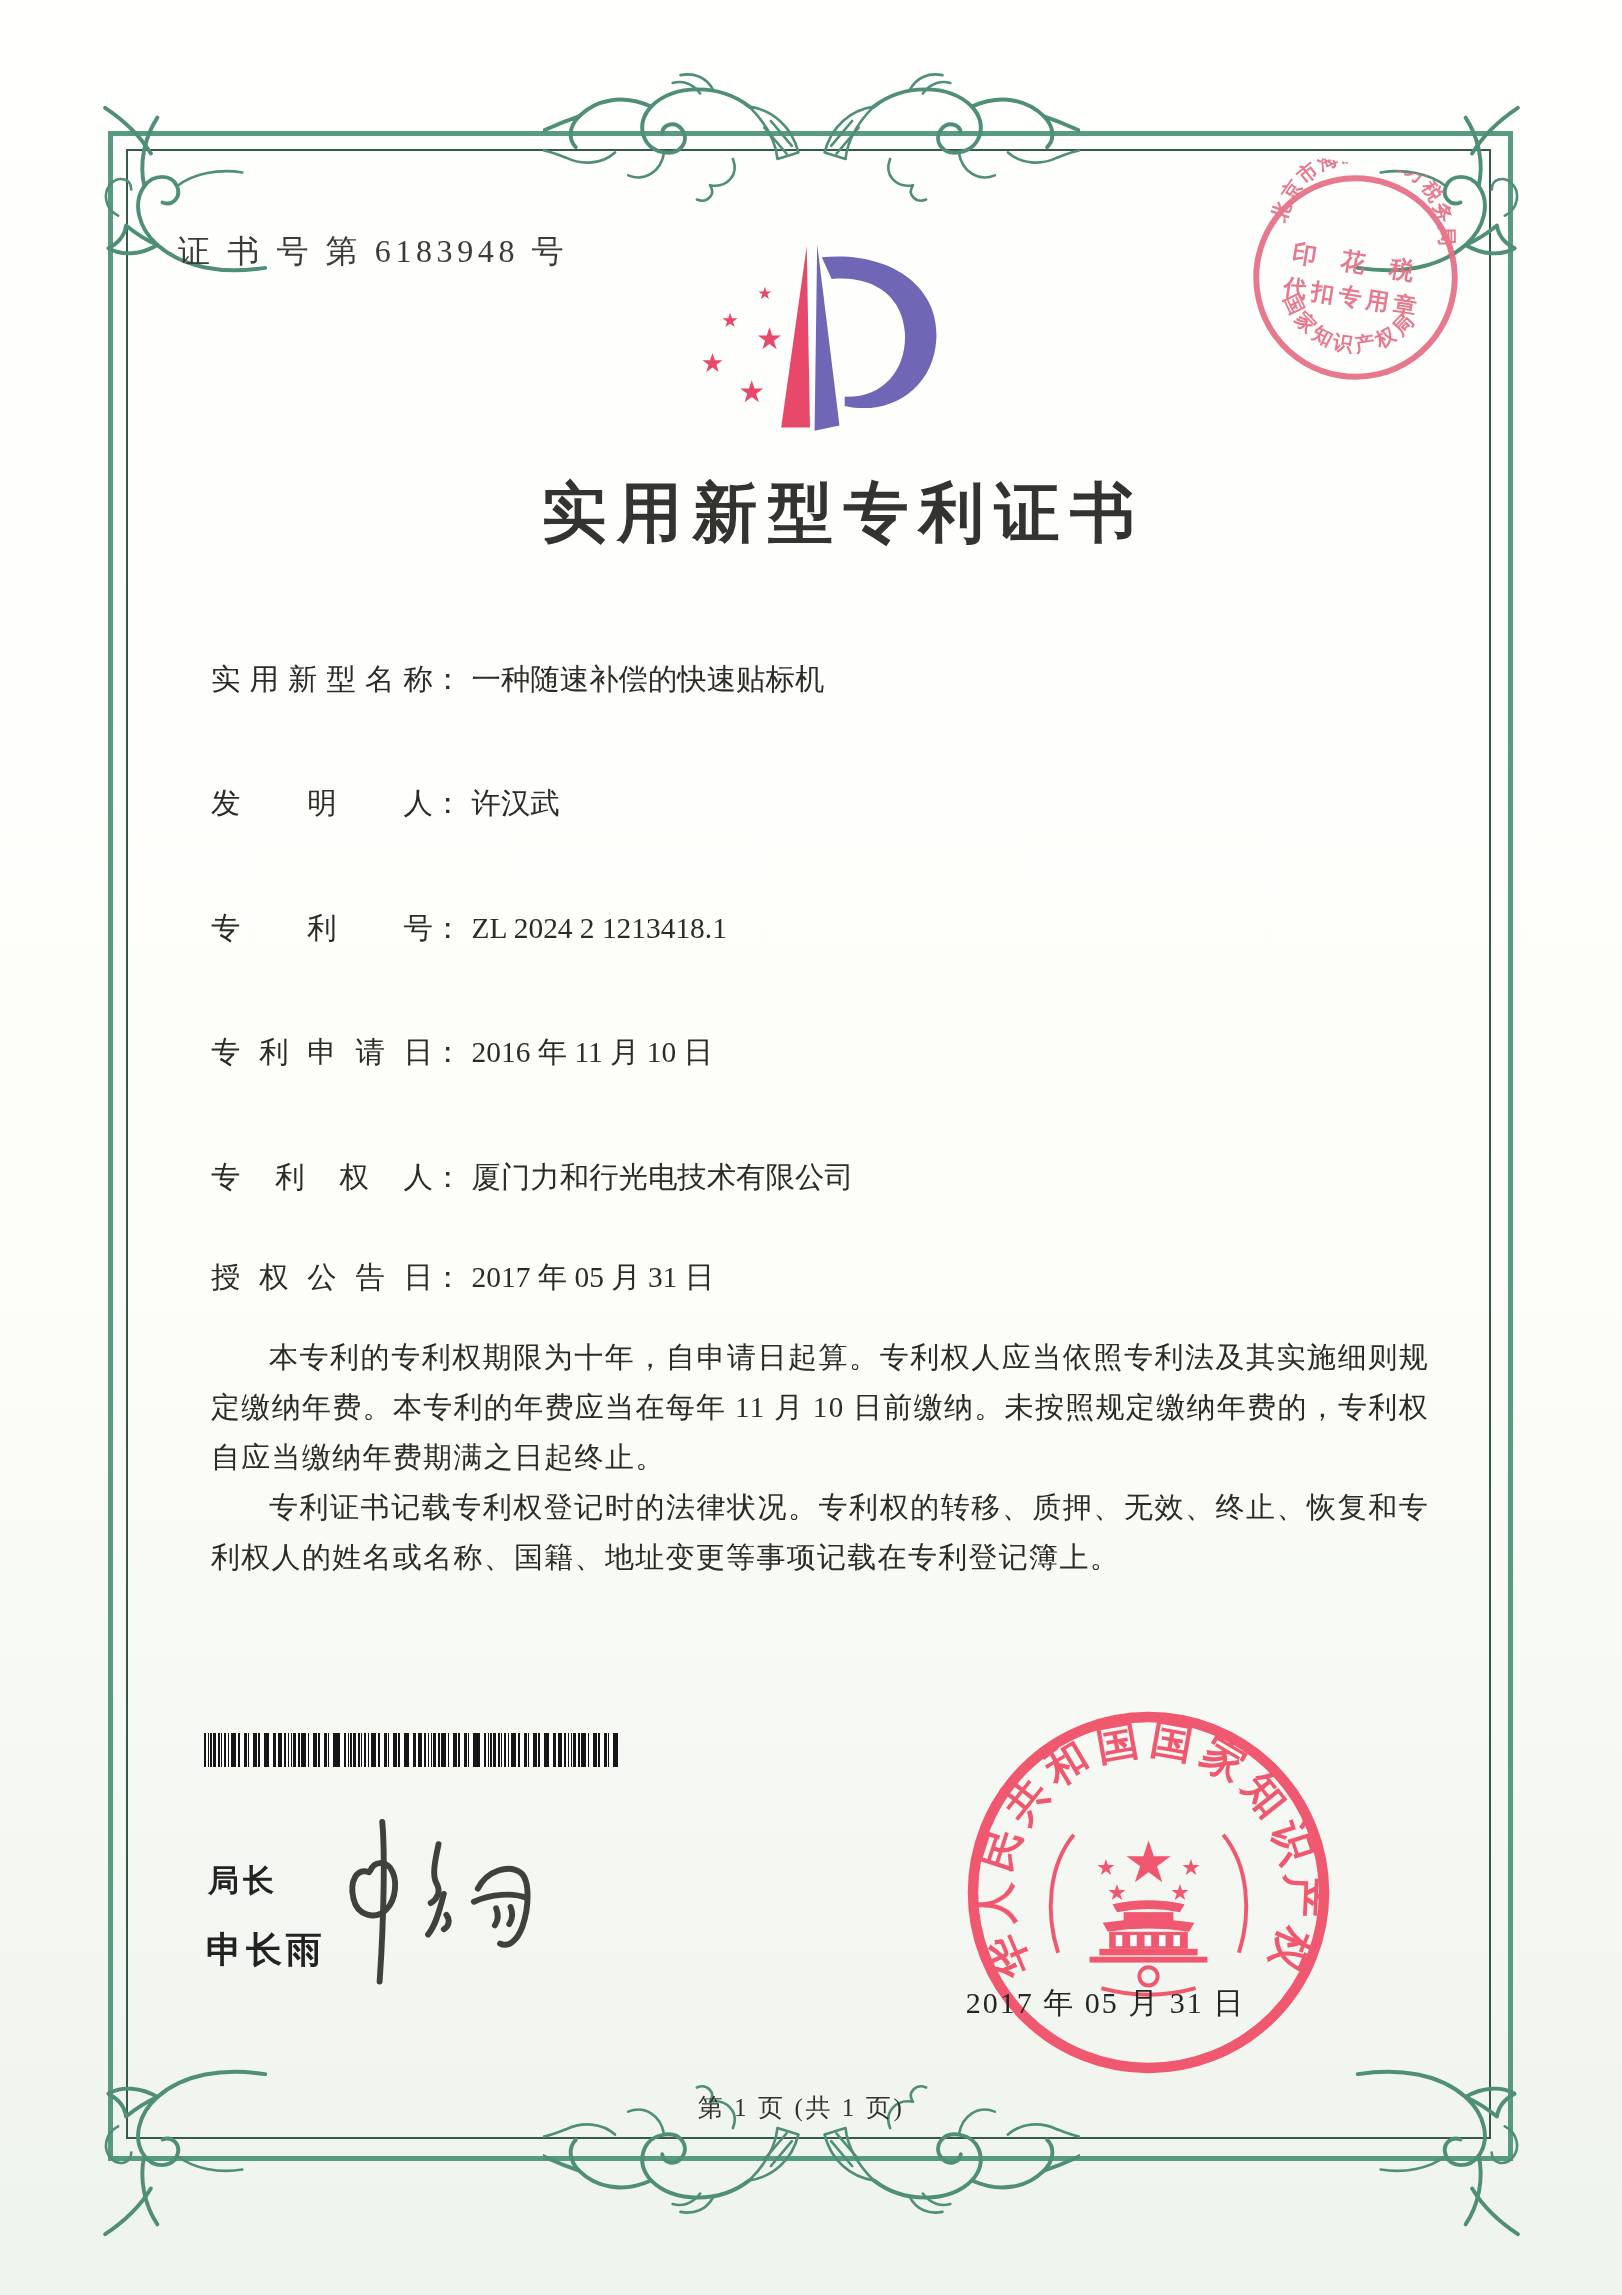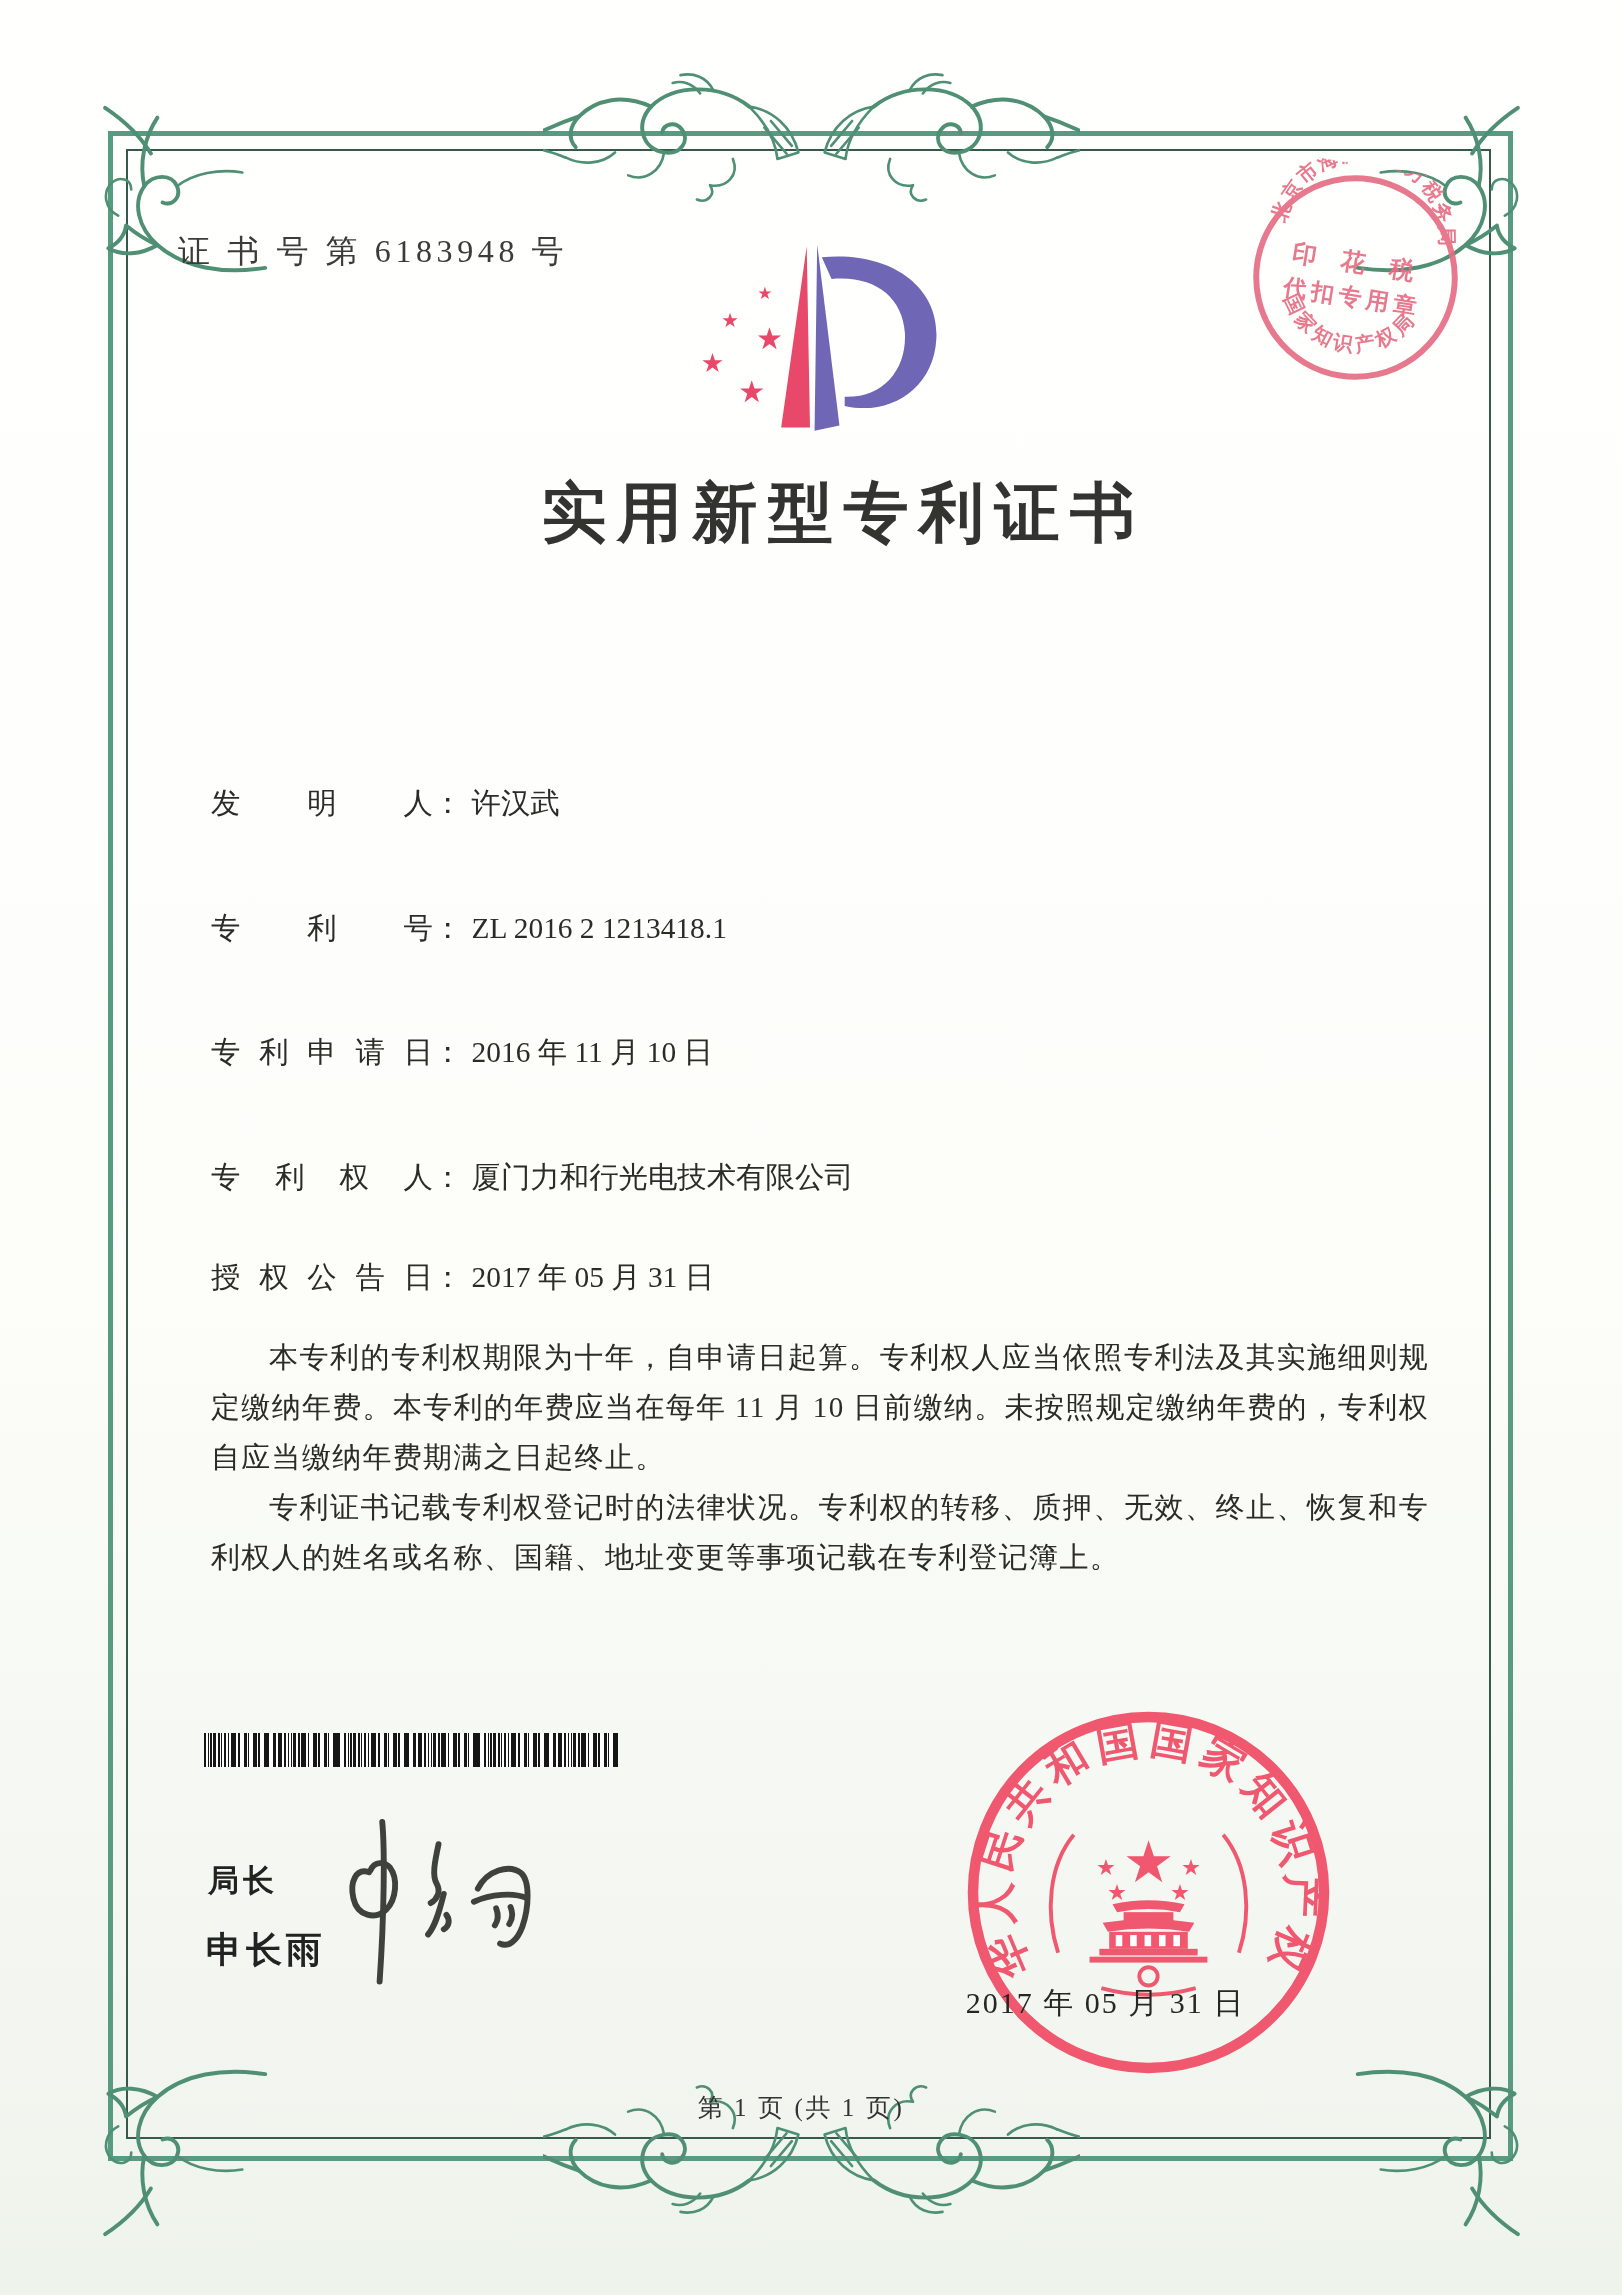--- a/index.html
+++ b/index.html
@@ -145,25 +145,28 @@
       <text x="170" y="160" text-anchor="middle" font-size="37" font-weight="700" fill="#e56e85" letter-spacing="14">印 花 税</text>
       <text x="170" y="212" text-anchor="middle" font-size="35" font-weight="700" fill="#e56e85" letter-spacing="7">代扣专用章</text>
       <text font-size="30" font-weight="700" fill="#e56e85" letter-spacing="6">
         <textPath href="#taxBottomArc" startOffset="50%" text-anchor="middle">国家知识产权局</textPath>
       </text>
     </svg>
   </div>
 
   <div class="title">实用新型专利证书</div>
 
+  <div class="field-row" style="top:660px;">
+    <span class="field-label">实用新型名称</span><span class="field-colon">：</span><span class="field-value">一种随速补偿的快速贴标机</span>
+  </div>
   <div class="field-row" style="top:784px;">
     <span class="field-label">发明人</span><span class="field-colon">：</span><span class="field-value">许汉武</span>
   </div>
   <div class="field-row" style="top:909px;">
-    <span class="field-label">专利号</span><span class="field-colon">：</span><span class="field-value">ZL 2016 2 1213418.1</span>
+    <span class="field-label">专利号</span><span class="field-colon">：</span><span class="field-value">ZL 2024 2 1213418.1</span>
   </div>
   <div class="field-row" style="top:1033px;">
     <span class="field-label">专利申请日</span><span class="field-colon">：</span><span class="field-value">2016 年 11 月 10 日</span>
   </div>
   <div class="field-row" style="top:1158px;">
     <span class="field-label">专利权人</span><span class="field-colon">：</span><span class="field-value">厦门力和行光电技术有限公司</span>
   </div>
   <div class="field-row" style="top:1258px;">
     <span class="field-label">授权公告日</span><span class="field-colon">：</span><span class="field-value">2017 年 05 月 31 日</span>
   </div>

